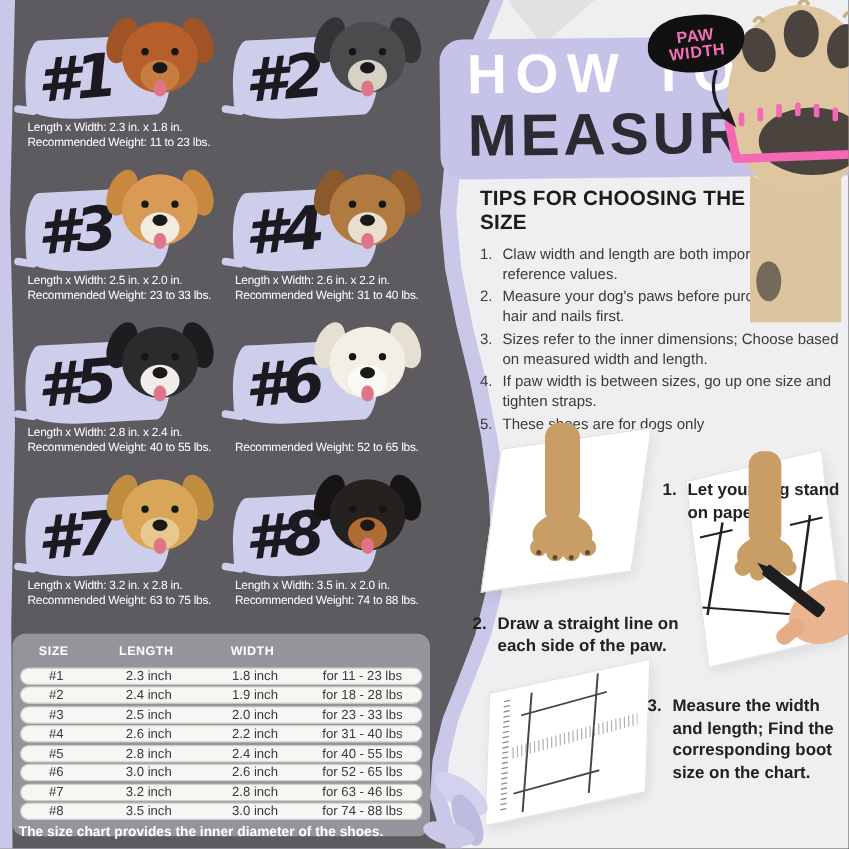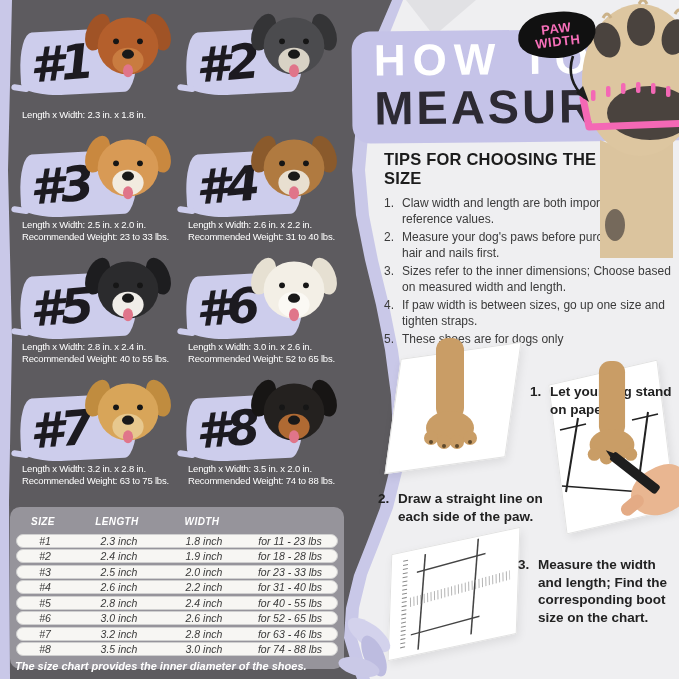--- a/index.html
+++ b/index.html
@@ -50,21 +50,21 @@
   .dog-schnauzer       { --fur:#4b4b4e; --ear:#343436; --muzzle:#d8d2c5; }
   .dog-corgi           { --fur:#d89a55; --ear:#c9883f; --muzzle:#f2ebdf; }
   .dog-collie          { --fur:#b07a40; --ear:#8a5a2c; --muzzle:#e8dfd0; }
   .dog-border-collie   { --fur:#2b2b2d; --ear:#1d1d1f; --muzzle:#f0ede8; }
   .dog-samoyed         { --fur:#f3efe6; --ear:#e6e0d2; --muzzle:#fbf9f4; }
   .dog-golden-retriever{ --fur:#d8a559; --ear:#c08c3f; --muzzle:#e7c88e; }
   .dog-rottweiler      { --fur:#24211f; --ear:#171514; --muzzle:#b06a33; }
 
   
   .size-table { position:absolute; left:10px; top:507px; width:334px; height:162px; z-index:3;
-    background:#96949b; border-radius:10px; padding:3px 5px 2px 5px;font-style:italic; }
+    background:#96949b; border-radius:10px; padding:3px 5px 2px 5px; }
   .tbl-head { display:grid; grid-template-columns:56px 92px 78px 1fr; height:22px;
     align-items:center; color:#fff; font-weight:bold; font-size:10px; letter-spacing:.4px; text-align:center; }
   .tbl-row { display:grid; grid-template-columns:56px 92px 78px 1fr; height:14px; margin:1.5px 1px;
     background:#f7f6f3; border:1px solid #cfcfcf; border-radius:8px; align-items:center;
     font-size:10.5px; color:#3a3a3a; text-align:center; line-height:12px; }
   .tbl-note { height:15px; color:#fff; font-size:11px; font-weight:bold; padding-top:2px; }
 
   
   .banner { position:absolute; left:352px; top:30px; width:340px; height:112px; background:#c5c3e8;
     border-radius:18px 0 0 18px; z-index:2; transform:rotate(-0.6deg); padding:6px 0 0 22px; }
@@ -133,20 +133,21 @@
       <ellipse cx="83" cy="32" rx="12" ry="21" fill="var(--ear)" transform="rotate(-22 83 32)"></ellipse>
       <ellipse cx="50" cy="47" rx="33" ry="31" fill="var(--fur)"></ellipse>
       <ellipse cx="50" cy="63" rx="17" ry="14" fill="var(--muzzle)"></ellipse>
       <ellipse cx="50" cy="56" rx="6.5" ry="5" fill="#191919"></ellipse>
       <ellipse cx="50" cy="74" rx="5.5" ry="7" fill="#e0758a"></ellipse>
       <circle cx="37" cy="42" r="3.2" fill="#161616"></circle>
       <circle cx="63" cy="42" r="3.2" fill="#161616"></circle>
     </svg>
     <div class="dog-text">
       <div class="dim">Length x Width: 2.3 in. x 1.8 in.</div>
+      <div class="wt">Recommended Weight: 11 to 23 lbs.</div>
     </div>
   </div>
 
   <div class="dog-cell">
     <div class="badge">
       <span class="badge-num">#2</span>
     </div>
     <svg class="dog-art dog-schnauzer" viewBox="0 0 100 92">
       <ellipse cx="17" cy="32" rx="12" ry="21" fill="var(--ear)" transform="rotate(22 17 32)"></ellipse>
       <ellipse cx="83" cy="32" rx="12" ry="21" fill="var(--ear)" transform="rotate(-22 83 32)"></ellipse>
@@ -227,21 +228,20 @@
       <ellipse cx="17" cy="32" rx="12" ry="21" fill="var(--ear)" transform="rotate(22 17 32)"></ellipse>
       <ellipse cx="83" cy="32" rx="12" ry="21" fill="var(--ear)" transform="rotate(-22 83 32)"></ellipse>
       <ellipse cx="50" cy="47" rx="33" ry="31" fill="var(--fur)"></ellipse>
       <ellipse cx="50" cy="63" rx="17" ry="14" fill="var(--muzzle)"></ellipse>
       <ellipse cx="50" cy="56" rx="6.5" ry="5" fill="#191919"></ellipse>
       <ellipse cx="50" cy="74" rx="5.5" ry="7" fill="#e0758a"></ellipse>
       <circle cx="37" cy="42" r="3.2" fill="#161616"></circle>
       <circle cx="63" cy="42" r="3.2" fill="#161616"></circle>
     </svg>
     <div class="dog-text">
-      <div class="dim">Length x Width: 3.0 in. x 2.6 in.</div>
       <div class="wt">Recommended Weight: 52 to 65 lbs.</div>
     </div>
   </div>
 
   <div class="dog-cell">
     <div class="badge">
       <span class="badge-num">#7</span>
     </div>
     <svg class="dog-art dog-golden-retriever" viewBox="0 0 100 92">
       <ellipse cx="17" cy="32" rx="12" ry="21" fill="var(--ear)" transform="rotate(22 17 32)"></ellipse>

